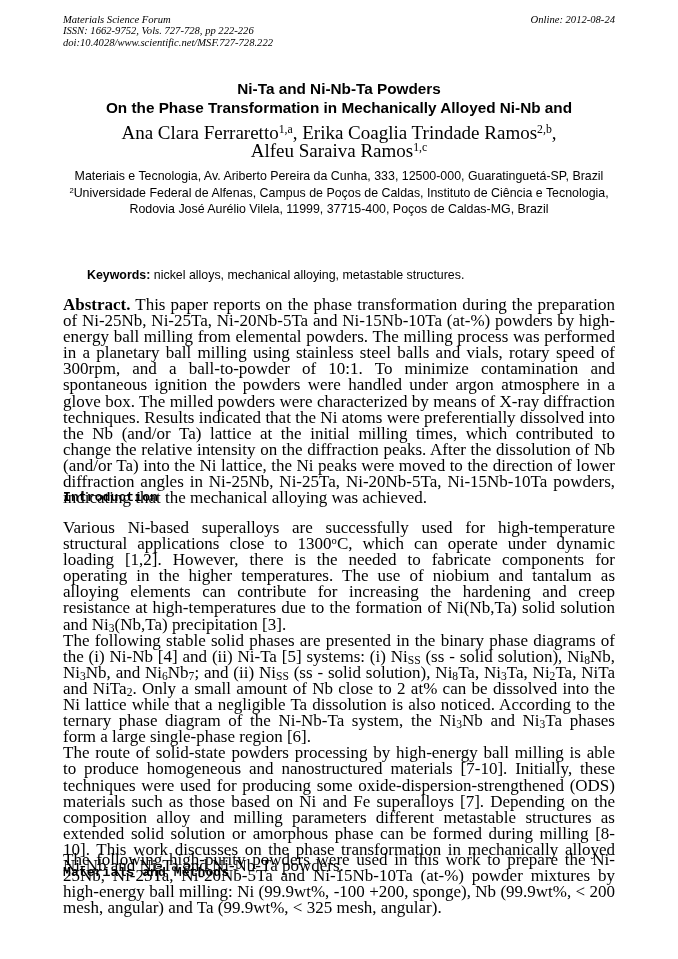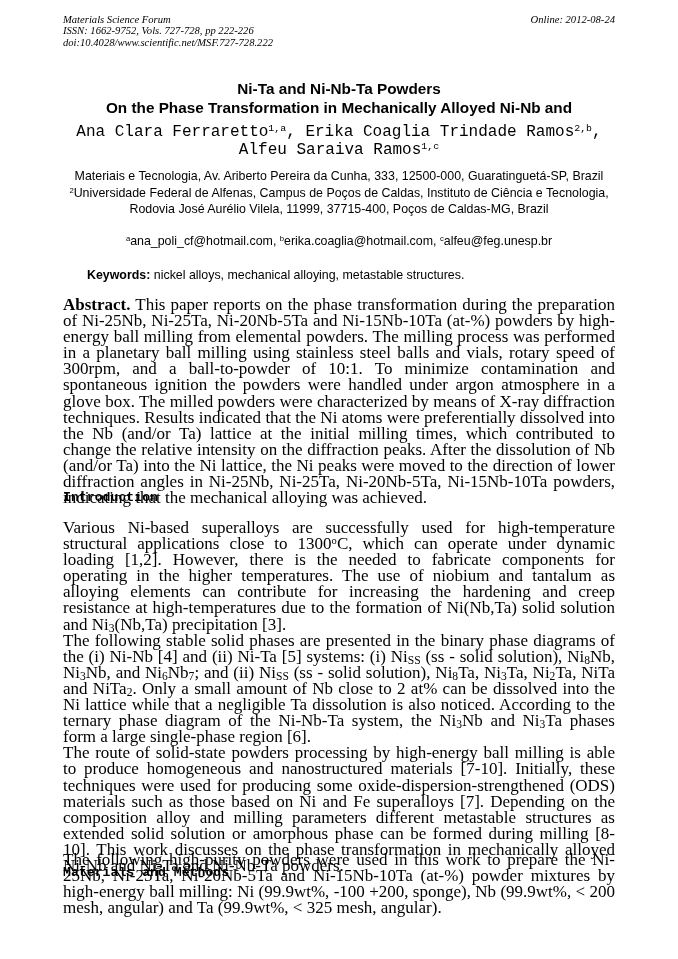--- a/index.html
+++ b/index.html
@@ -1,21 +1,21 @@
 <!DOCTYPE html>
 <html><head>
 <meta charset="utf-8">
 <style>
   html, body { margin: 0; padding: 0; background: #ffffff; }
   body { width: 678px; height: 959px; position: relative; overflow: hidden; color: #000; }
   .page { position: absolute; left: 0; top: 0; width: 678px; height: 959px; }
   .header { position: absolute; left: 63px; top: 14px; width: 552px; font-family: "Liberation Serif", serif; font-style: italic; font-size: 10.6px; line-height: 11.4px; }
   .header .online { position: absolute; right: 0; top: 0; }
   .title { position: absolute; left: 63px; top: 80px; width: 552px; text-align: center; font-family: "Liberation Sans", sans-serif; font-weight: bold; font-size: 15.3px; line-height: 18.6px; }
-  .authors { position: absolute; left: 63px; top: 124px; width: 552px; text-align: center; font-family: Liberation Mono, monospace; font-size: 16px; line-height: 17.6px; }
+  .authors { position: absolute; left: 63px; top: 124px; width: 552px; text-align: center; font-family: Liberation Serif, serif; font-size: 19px; line-height: 17.6px; }
   .affil { position: absolute; left: 63px; top: 168px; width: 552px; text-align: center; font-family: "Liberation Sans", sans-serif; font-size: 12.4px; line-height: 16.6px; }
   .emails { position: absolute; left: 63px; top: 234px; width: 552px; text-align: center; font-family: "Liberation Sans", sans-serif; font-size: 12.4px; line-height: 15px; }
   .keywords { position: absolute; left: 63px; top: 268px; width: 552px; font-family: "Liberation Sans", sans-serif; font-size: 12.4px; line-height: 15px; padding-left: 24px; }
   .keywords b { font-weight: bold; }
   sup { font-size: 0.62em; vertical-align: 0.5em; line-height: 0; }
   sub { font-size: 0.68em; vertical-align: -0.15em; line-height: 0; }
   .body-text { position: absolute; left: 63px; width: 552px; font-family: "Liberation Serif", serif; font-size: 17px; line-height: 16.1px; text-align: justify; }
   .body-text p { margin: 0; }
   .abstract { top: 297px; }
   .abstract .lead { font-weight: bold; }
@@ -51,23 +51,20 @@
       <span>Alfeu Saraiva Ramos</span><sup>1,c</sup>
     </div>
   </div>
 
   <div class="affil">
     <div><span>Materiais e Tecnologia, Av. Ariberto Pereira da Cunha, 333, 12500-000, Guaratinguetá-SP, Brazil</span></div>
     <div><sup>2</sup><span>Universidade Federal de Alfenas, Campus de Poços de Caldas, Instituto de Ciência e Tecnologia,</span></div>
     <div><span>Rodovia José Aurélio Vilela, 11999, 37715-400, Poços de Caldas-MG, Brazil</span></div>
   </div>
 
-  <div class="emails">
-    <sup>a</sup><span>ana_poli_cf@hotmail.com</span><span>, </span><sup>b</sup><span>erika.coaglia@hotmail.com</span><span>, </span><sup>c</sup><span>alfeu@feg.unesp.br</span>
-  </div>
 
   <div class="keywords">
     <b>Keywords:</b><span> nickel alloys, mechanical alloying, metastable structures.</span>
   </div>
 
   <div class="body-text abstract">
     <p><span class="lead">Abstract.</span><span> This paper reports on the phase transformation during the preparation of Ni-25Nb, Ni-25Ta, Ni-20Nb-5Ta and Ni-15Nb-10Ta (at-%) powders by high-energy ball milling from elemental powders. The milling process was performed in a planetary ball milling using stainless steel balls and vials, rotary speed of 300rpm, and a ball-to-powder of 10:1. To minimize contamination and spontaneous ignition the powders were handled under argon atmosphere in a glove box. The milled powders were characterized by means of X-ray diffraction techniques. Results indicated that the Ni atoms were preferentially dissolved into the Nb (and/or Ta) lattice at the initial milling times, which contributed to change the relative intensity on the diffraction peaks. After the dissolution of Nb (and/or Ta) into the Ni lattice, the Ni peaks were moved to the direction of lower diffraction angles in Ni-25Nb, Ni-25Ta, Ni-20Nb-5Ta, Ni-15Nb-10Ta powders, indicating that the mechanical alloying was achieved.</span></p>
   </div>
 
   <div class="dot">.</div>

